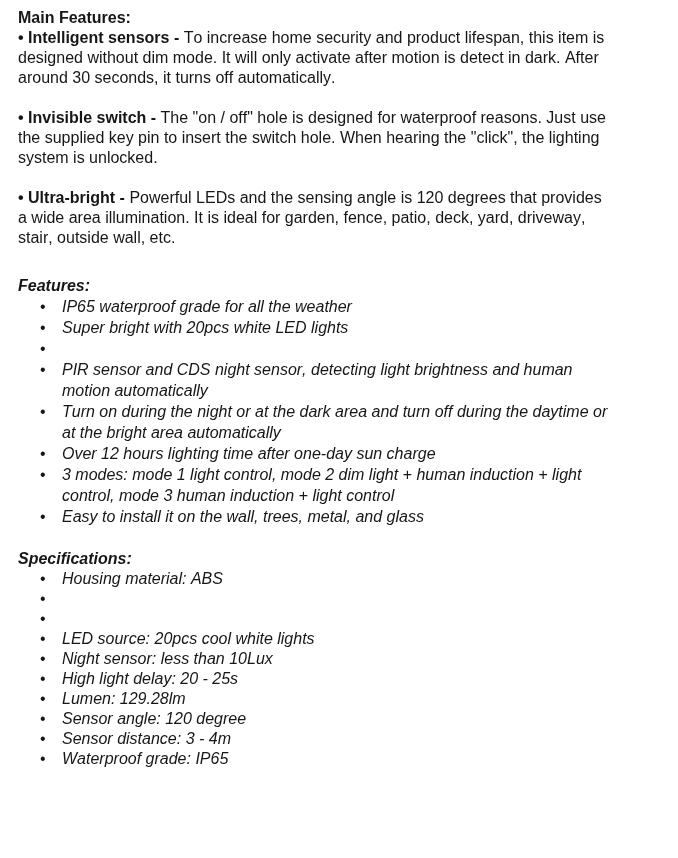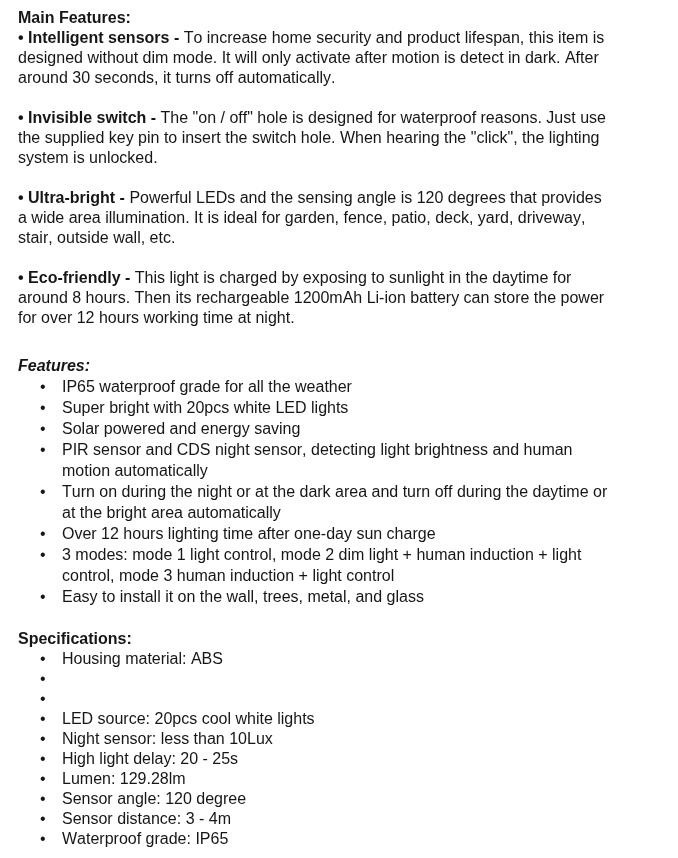--- a/index.html
+++ b/index.html
@@ -22,21 +22,21 @@
     width: 678px;
     padding: 8px 16px 0 18px;
   }
   .heading {
     font-weight: bold;
     font-size: 16px;
     line-height: 20px;
     margin: 0;
   }
   .heading.features-gap { margin-top: 28px; font-style: italic; }
-  .heading.specs-gap { margin-top: 22px; }
+  .heading.specs-gap { margin-top: 22px; font-style: italic; }
   p.mf {
     margin: 0 0 20px 0;
     width: 594px;
     line-height: 20px;
   }
   p.mf b { font-weight: bold; }
   ul.plain {
     margin: 0;
     padding: 0 0 0 22px;
     list-style: none;
@@ -47,51 +47,50 @@
   }
   ul.features li { line-height: 21px; }
   ul.specs li { line-height: 20px; }
   .dot {
     flex: 0 0 22px;
     width: 22px;
   }
   .li-text {
     flex: 0 1 auto;
     max-width: 556px;
+    font-style: italic;
   }
 </style>
 </head>
 <body>
 
 <div class="page">
 
   <div class="heading">Main Features:</div>
 
   <p class="mf"><b><span>•</span> <span>Intelligent sensors -</span></b> <span>To increase home security and product lifespan, this item is designed without dim mode. It will only activate after motion is detect in dark. After around 30 seconds, it turns off automatically.</span></p>
 
   <p class="mf"><b><span>•</span> <span>Invisible switch -</span></b> <span>The "on / off" hole is designed for waterproof reasons. Just use the supplied key pin to insert the switch hole. When hearing the "click", the lighting system is unlocked.</span></p>
 
   <p class="mf"><b><span>•</span> <span>Ultra-bright -</span></b> <span>Powerful LEDs and the sensing angle is 120 degrees that provides a wide area illumination. It is ideal for garden, fence, patio, deck, yard, driveway, stair, outside wall, etc.</span></p>
 
-  <p class="mf"><b><span>•</span> <span>Eco-friendly -</span></b> <span>This light is charged by exposing to sunlight in the daytime for around 8 hours. Then its rechargeable 1200mAh Li-ion battery can store the power for over 12 hours working time at night.</span></p>
 
   <div class="heading features-gap">Features:</div>
 
   <ul class="plain features">
     <li>
         <span class="dot">•</span>
         <span class="li-text">IP65 waterproof grade for all the weather</span>
       </li>
     <li>
         <span class="dot">•</span>
         <span class="li-text">Super bright with 20pcs white LED lights</span>
       </li>
     <li>
         <span class="dot">•</span>
-        <span class="li-text">Solar powered and energy saving</span>
       </li>
     <li>
         <span class="dot">•</span>
         <span class="li-text">PIR sensor and CDS night sensor, detecting light brightness and human motion automatically</span>
       </li>
     <li>
         <span class="dot">•</span>
         <span class="li-text">Turn on during the night or at the dark area and turn off during the daytime or at the bright area automatically</span>
       </li>
     <li>

